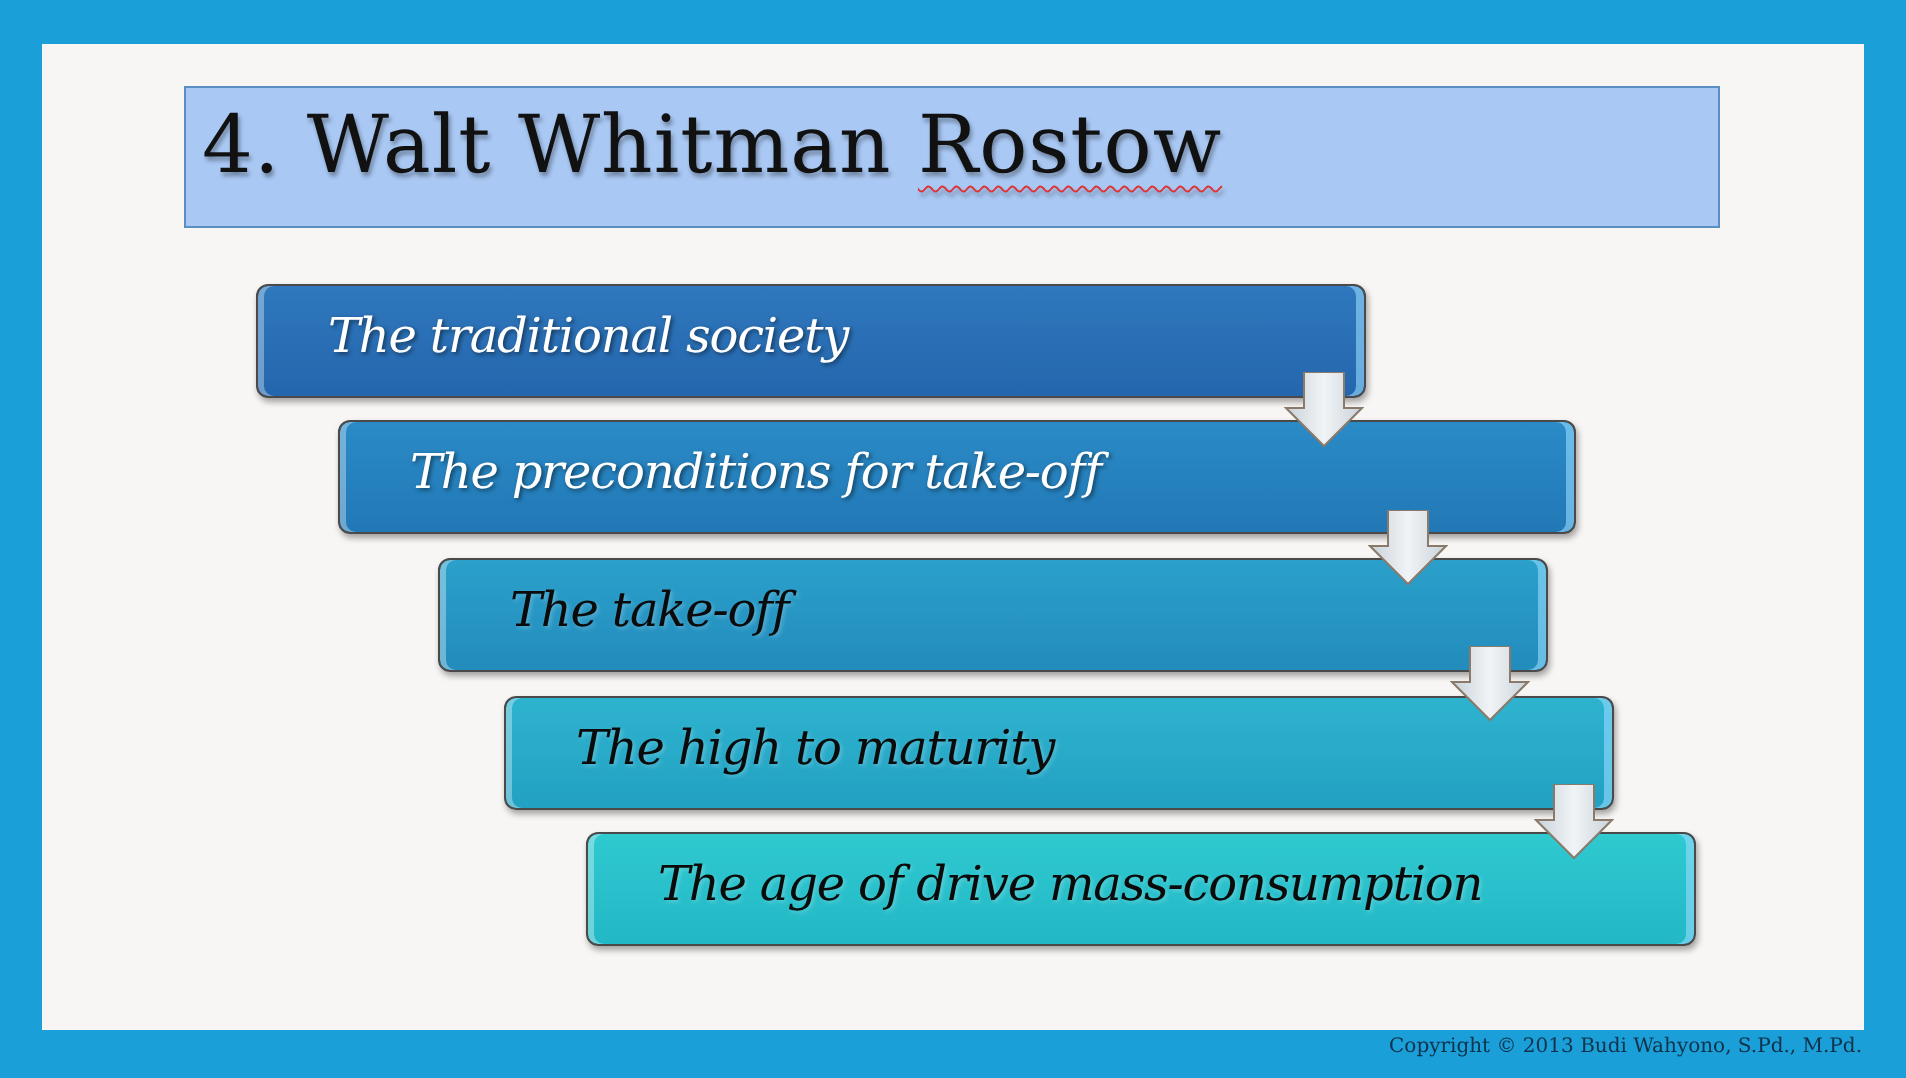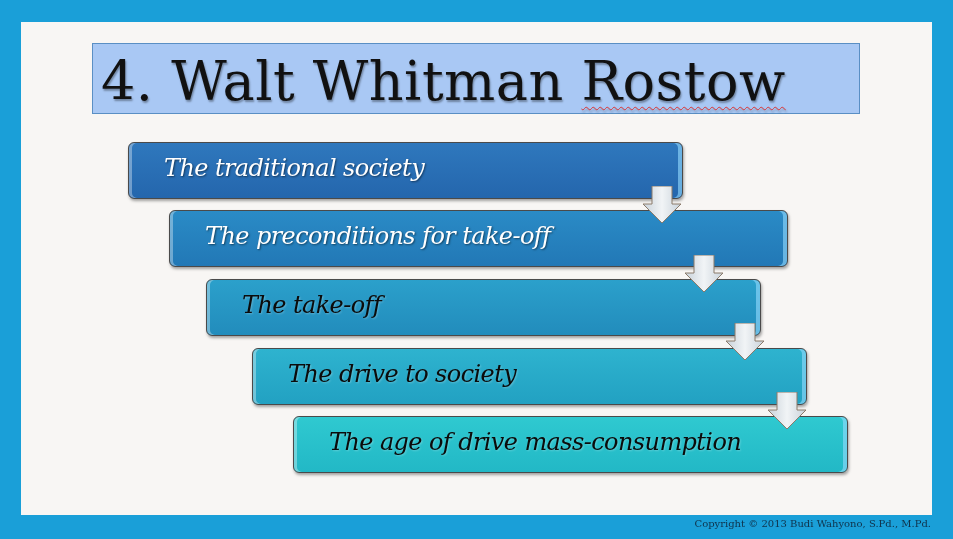--- a/index.html
+++ b/index.html
@@ -1,19 +1,19 @@
 <!DOCTYPE html>
 <html><head>
 <meta charset="utf-8">
 <style>
   html,body{margin:0;padding:0;}
   body{width:953px;height:539px;background:#1a9fd8;position:relative;overflow:hidden;font-family:"DejaVu Serif",serif;}
   .slide{position:absolute;left:21px;top:22px;width:911px;height:493px;background:#f8f6f4;}
   .title-box{position:absolute;left:92px;top:43px;width:768px;height:71px;background:#a9c8f4;border:1px solid #5a8fc4;box-sizing:border-box;}
-  .title-text{position:absolute;left:8px;top:6px;font-family:"DejaVu Serif",serif;font-size:54px;color:#111;text-shadow:1px 2px 2px rgba(0,0,0,0.35);white-space:nowrap;letter-spacing:0.5px;}
+  .title-text{position:absolute;left:8px;top:6px;font-family:"DejaVu Serif",serif;font-size:40px;color:#111;text-shadow:1px 2px 2px rgba(0,0,0,0.35);white-space:nowrap;letter-spacing:0.5px;}
   .title-text .squig{text-decoration:underline wavy #d33;text-decoration-thickness:1px;text-underline-offset:6px;}
   .step{position:absolute;height:57px;border-radius:6px;box-sizing:border-box;border:1px solid #4a4a4a;box-shadow:1px 2px 3px rgba(0,0,0,0.35), inset 3px 0 0 rgba(255,255,255,0.35), inset -4px 0 0 rgba(150,220,255,0.6);}
   .step-label{position:absolute;left:12px;top:11px;font-family:"DejaVu Serif",serif;font-style:italic;font-size:24px;white-space:nowrap;letter-spacing:-0.6px;margin-left:23px;}
   .step.light .step-label{color:#fff;text-shadow:1px 1px 2px rgba(0,0,0,0.5);}
   .step.dark .step-label{color:#0b0b0b;text-shadow:1px 1px 2px rgba(255,255,255,0.25);}
   .arrow{position:absolute;width:40px;height:38px;}
   .copyright{position:absolute;right:22px;top:518px;font-family:"DejaVu Serif",serif;font-size:10px;color:#10324a;white-space:nowrap;}
 </style>
 </head>
 <body>
@@ -23,25 +23,25 @@
 <div class="title-box">
   <div class="title-text"><span>4. Walt Whitman </span><span class="squig">Rostow</span></div>
 </div>
 
 <div class="step light" style="left:128px;top:142px;width:555px;background:linear-gradient(180deg,#2f78bd,#2466ad);">
   <span class="step-label">The traditional society</span>
 </div>
 <div class="step light" style="left:169px;top:210px;width:619px;background:linear-gradient(180deg,#2a8bc6,#2278b6);text-align:right;">
   <span class="step-label">The preconditions for take-off</span>
 </div>
-<div class="step dark" style="left:206px;top:279px;width:555px;background:linear-gradient(180deg,#2ba0cb,#228cbc);padding-left:20px;">
+<div class="step dark" style="left:219px;top:279px;width:555px;background:linear-gradient(180deg,#2ba0cb,#228cbc);padding-left:20px;">
   <span class="step-label">The take-off</span>
 </div>
 <div class="step dark" style="left:252px;top:348px;width:555px;background:linear-gradient(180deg,#2eb3cf,#22a1c2);">
-  <span class="step-label">The drive to society</span>
+  <span class="step-label">The high to maturity</span>
 </div>
 <div class="step dark" style="left:293px;top:416px;width:555px;background:linear-gradient(180deg,#2fc9d0,#22b8c6);">
   <span class="step-label">The age of drive mass-consumption</span>
 </div>
 
 <svg class="arrow" style="left:642px;top:186px;" viewBox="0 0 40 38">
   <defs>
       <linearGradient id="ag" x1="0" x2="1">
         <stop offset="0" stop-color="#c9d2da"></stop>
         <stop offset="0.5" stop-color="#f1f4f6"></stop>

